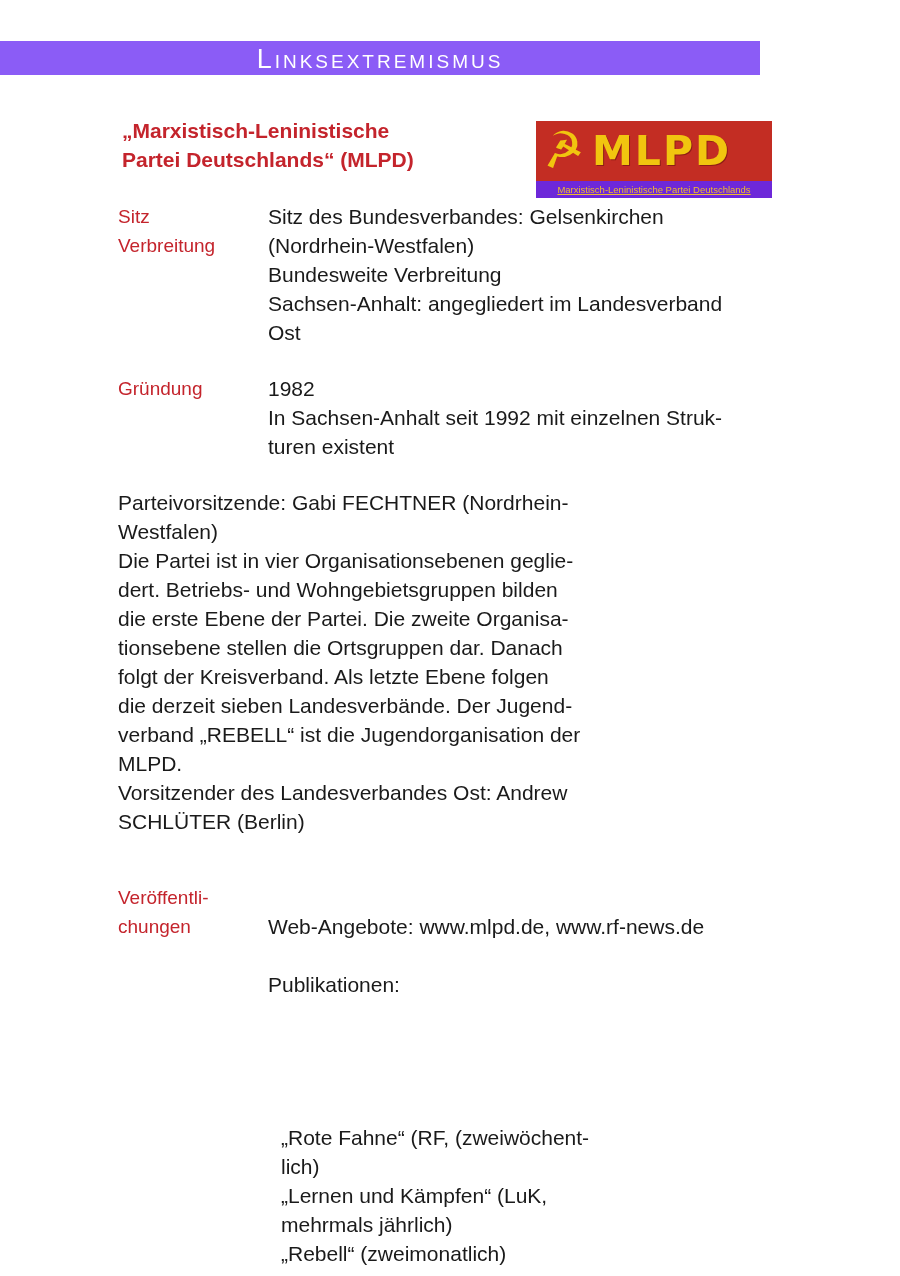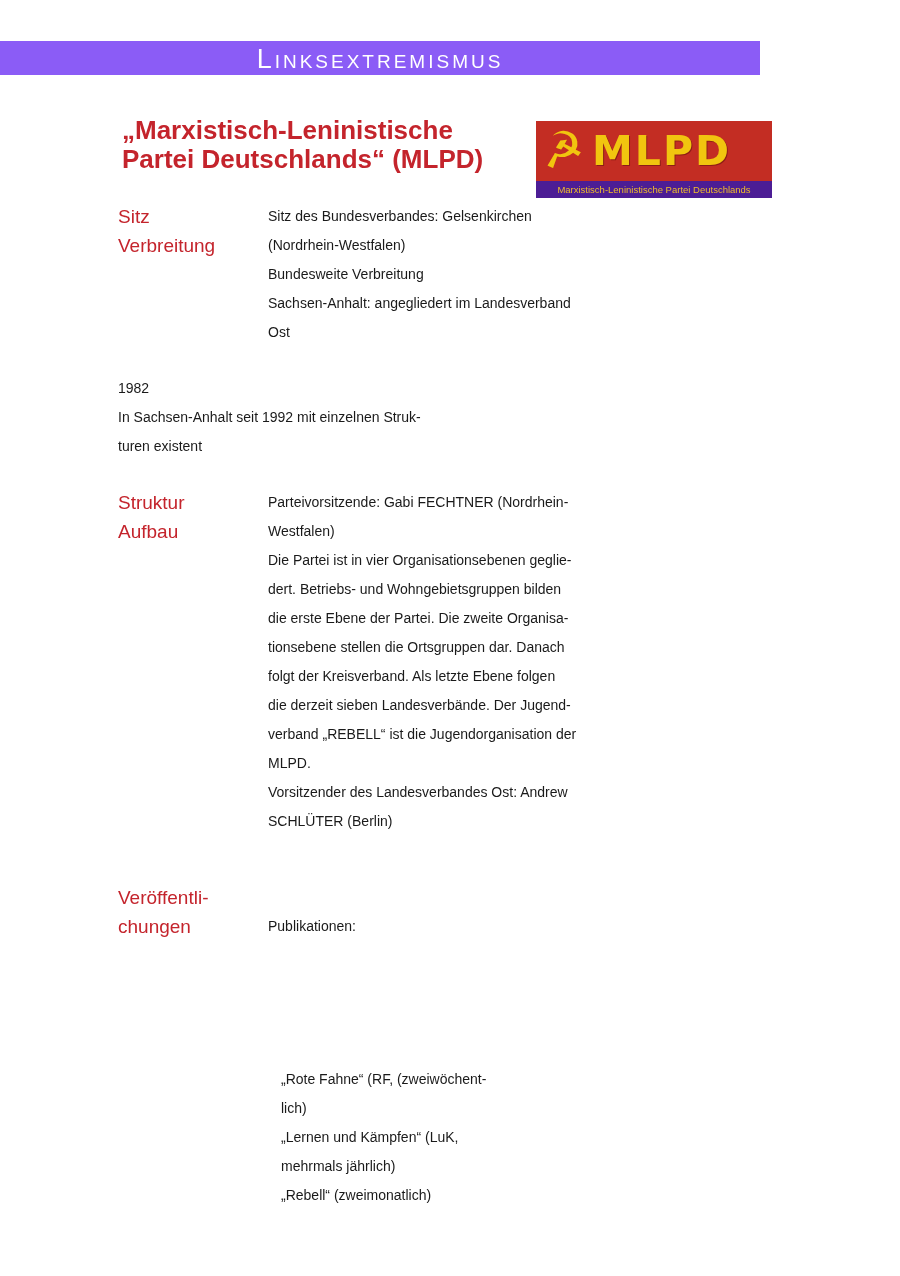--- a/index.html
+++ b/index.html
@@ -26,21 +26,21 @@
     letter-spacing: 3px;
     font-weight: 400;
     line-height: 1;
     padding-bottom: 2px;
   }
 
   
   .profile-title {
     position: absolute; left: 122px; top: 116px;
     color: #c4242c;
-    font-size: 26px; font-weight: bold; line-height: 29px;
+    font-size: 21px; font-weight: bold; line-height: 29px;
     white-space: pre-line;
   }
 
   
   .logo {
     position: absolute; left: 536px; top: 121px; width: 236px; height: 77px;
     background: #c32d23;
     display: flex; flex-direction: column;
     overflow: hidden;
   }
@@ -59,40 +59,41 @@
   .logo-wordmark {
     font-family: "DejaVu Sans", sans-serif;
     font-weight: bold;
     font-size: 41px; line-height: 1;
     color: #f1c50f;
     letter-spacing: 2px;
     margin-left: 8px;
     text-shadow: 1px 1px 0 #8d1d16;
   }
   .logo-sub {
-    height: 17px; background: #4c1d95;
+    height: 17px; background: #6d28d9;
     color: #eebc2a;
     font-size: 9.5px; line-height: 17px;
     text-align: center;
     white-space: nowrap;
+    text-decoration: underline;
   }
 
   
   .sections { position: absolute; left: 118px; top: 202px; width: 658px; }
   .section { display: flex; margin-bottom: 27px; }
   .section.tight { margin-bottom: 20px; }
   .section .label {
     flex: 0 0 150px;
     color: #c4242c;
     font-size: 19px; line-height: 29px;
     white-space: pre-line;
   }
   .section .body {
     flex: 1;
-    font-size: 14px; line-height: 29px;
+    font-size: 21px; line-height: 29px;
     white-space: pre-line;
   }
   .pubrow { display: flex; white-space: normal; flex-direction: column; }
   .publabel { flex: 0 0 153px; }
   .publist { flex: 1; white-space: pre-line; margin-left: 13px; }
 
   
   .footer {
     position: absolute; left: 122px; top: 1214px;
     display: flex; align-items: baseline;
@@ -126,28 +127,27 @@
       <div class="label">Sitz
 Verbreitung</div>
       <div class="body">Sitz des Bundesverbandes: Gelsenkirchen
 (Nordrhein-Westfalen)
 Bundesweite Verbreitung
 Sachsen-Anhalt: angegliedert im Landesverband
 Ost</div>
     </div>
 
     <div class="section">
+      <div class="label">Gründung</div>
       <div class="body">1982
 In Sachsen-Anhalt seit 1992 mit einzelnen Struk-
 turen existent</div>
     </div>
 
     <div class="section tight">
-      <div class="label">Struktur
-Aufbau</div>
       <div class="body">Parteivorsitzende: Gabi FECHTNER (Nordrhein-
 Westfalen)
 Die Partei ist in vier Organisationsebenen geglie-
 dert. Betriebs- und Wohngebietsgruppen bilden
 die erste Ebene der Partei. Die zweite Organisa-
 tionsebene stellen die Ortsgruppen dar. Danach
 folgt der Kreisverband. Als letzte Ebene folgen
 die derzeit sieben Landesverbände. Der Jugend-
 verband „REBELL“ ist die Jugendorganisation der
 MLPD.
@@ -155,20 +155,21 @@
 SCHLÜTER (Berlin)</div>
     </div>
 
     <div class="section">
     </div>
 
     <div class="section">
       <div class="label">Veröffentli-
 chungen</div>
       <div class="body">
+        <div>Web-Angebote: www.mlpd.de, www.rf-news.de</div>
         <div class="pubrow">
           <span class="publabel">Publikationen:</span>
           <span class="publist">„Rote Fahne“ (RF, (zweiwöchent-
 lich)
 „Lernen und Kämpfen“ (LuK,
 mehrmals jährlich)
 „Rebell“ (zweimonatlich)</span>
         </div>
       </div>
     </div>

